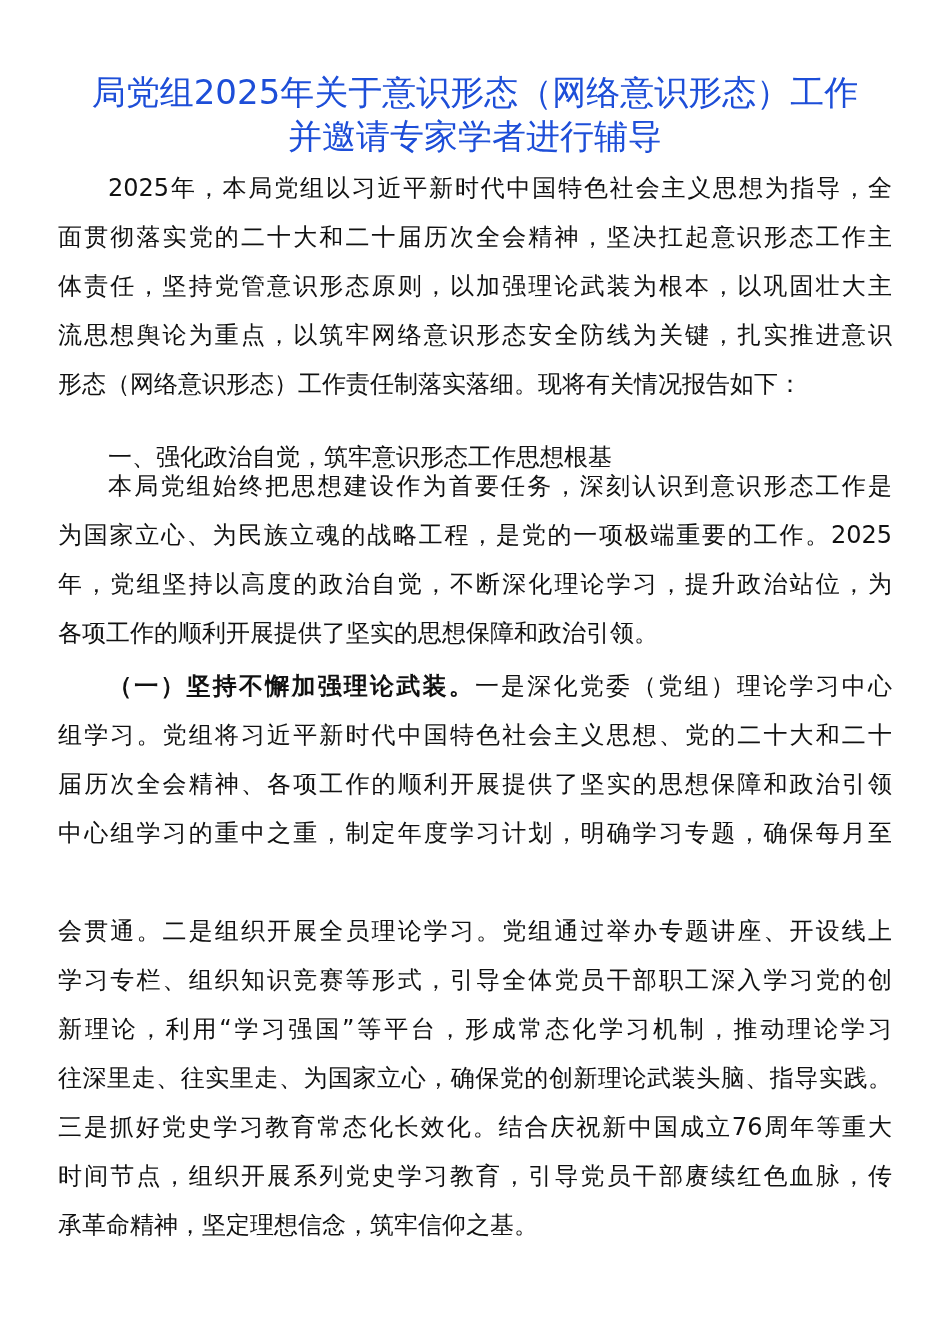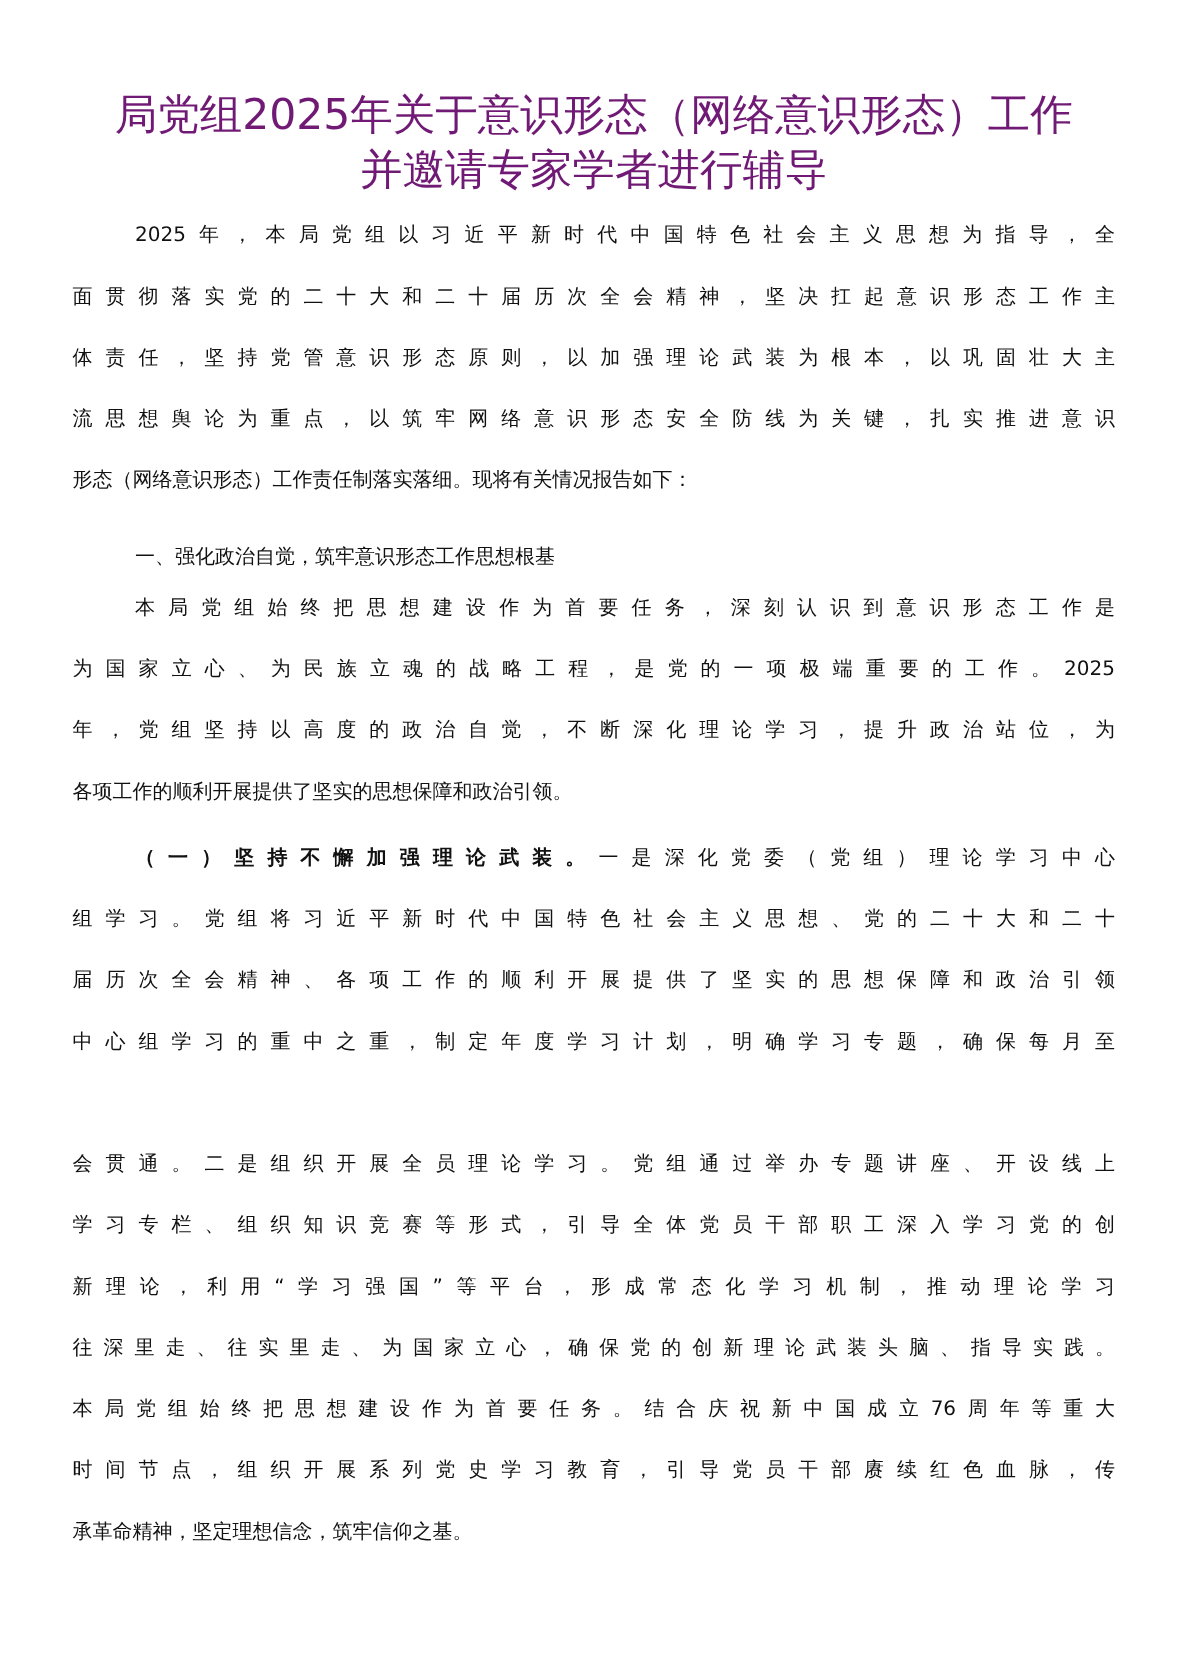--- a/index.html
+++ b/index.html
@@ -23,31 +23,31 @@
     height: 1344px;
     background: #ffffff;
   }
   .title {
     position: absolute;
     left: 0;
     width: 950px;
     text-align: center;
     font-size: 34px;
     line-height: 44px;
-    color: #701a75;
+    color: #1d4ed8;
     white-space: nowrap;
   }
   .title-l1 { top: 70px; }
   .title-l2 { top: 114px; }
 
   .line {
     position: absolute;
     left: 58px;
     width: 834px;
-    font-size: 16px;
+    font-size: 24px;
     line-height: 36px;
     white-space: nowrap;
     text-align: justify;
     text-align-last: justify;
     color: #111111;
   }
   .line.indent { left: 108px; width: 784px; }
   .line.last { text-align-last: left; }
   .line.heading { text-align-last: left; }
   .bold { font-weight: bold; margin-top: 32px; }
@@ -59,32 +59,32 @@
 
   <div class="title title-l1">局党组2025年关于意识形态（网络意识形态）工作</div>
   <div class="title title-l2">并邀请专家学者进行辅导</div>
 
   <div class="line indent" style="top:170px">2025年，本局党组以习近平新时代中国特色社会主义思想为指导，全</div>
   <div class="line" style="top:219px">面贯彻落实党的二十大和二十届历次全会精神，坚决扛起意识形态工作主</div>
   <div class="line" style="top:268px">体责任，坚持党管意识形态原则，以加强理论武装为根本，以巩固壮大主</div>
   <div class="line" style="top:317px">流思想舆论为重点，以筑牢网络意识形态安全防线为关键，扎实推进意识</div>
   <div class="line last" style="top:366px">形态（网络意识形态）工作责任制落实落细。现将有关情况报告如下：</div>
 
-  <div class="line indent heading" style="top:427px">一、强化政治自觉，筑牢意识形态工作思想根基</div>
+  <div class="line indent heading" style="top:439px">一、强化政治自觉，筑牢意识形态工作思想根基</div>
 
   <div class="line indent" style="top:468px">本局党组始终把思想建设作为首要任务，深刻认识到意识形态工作是</div>
   <div class="line" style="top:517px">为国家立心、为民族立魂的战略工程，是党的一项极端重要的工作。2025</div>
   <div class="line" style="top:566px">年，党组坚持以高度的政治自觉，不断深化理论学习，提升政治站位，为</div>
   <div class="line last" style="top:615px">各项工作的顺利开展提供了坚实的思想保障和政治引领。</div>
 
   <div class="line indent" style="top:668px; left:108px; width:784px"><span class="bold">（一）坚持不懈加强理论武装。</span><span>一是深化党委（党组）理论学习中心</span></div>
   <div class="line" style="top:717px">组学习。党组将习近平新时代中国特色社会主义思想、党的二十大和二十</div>
   <div class="line" style="top:766px">届历次全会精神、各项工作的顺利开展提供了坚实的思想保障和政治引领</div>
   <div class="line" style="top:815px">中心组学习的重中之重，制定年度学习计划，明确学习专题，确保每月至</div>
   <div class="line" style="top:913px">会贯通。二是组织开展全员理论学习。党组通过举办专题讲座、开设线上</div>
   <div class="line" style="top:962px">学习专栏、组织知识竞赛等形式，引导全体党员干部职工深入学习党的创</div>
   <div class="line" style="top:1011px">新理论，利用“学习强国”等平台，形成常态化学习机制，推动理论学习</div>
   <div class="line" style="top:1060px">往深里走、往实里走、为国家立心，确保党的创新理论武装头脑、指导实践。</div>
-  <div class="line" style="top:1109px">本局党组始终把思想建设作为首要任务。结合庆祝新中国成立76周年等重大</div>
+  <div class="line" style="top:1109px">三是抓好党史学习教育常态化长效化。结合庆祝新中国成立76周年等重大</div>
   <div class="line" style="top:1158px">时间节点，组织开展系列党史学习教育，引导党员干部赓续红色血脉，传</div>
   <div class="line last" style="top:1207px">承革命精神，坚定理想信念，筑牢信仰之基。</div>
 
 </div>
 
 </body></html>

